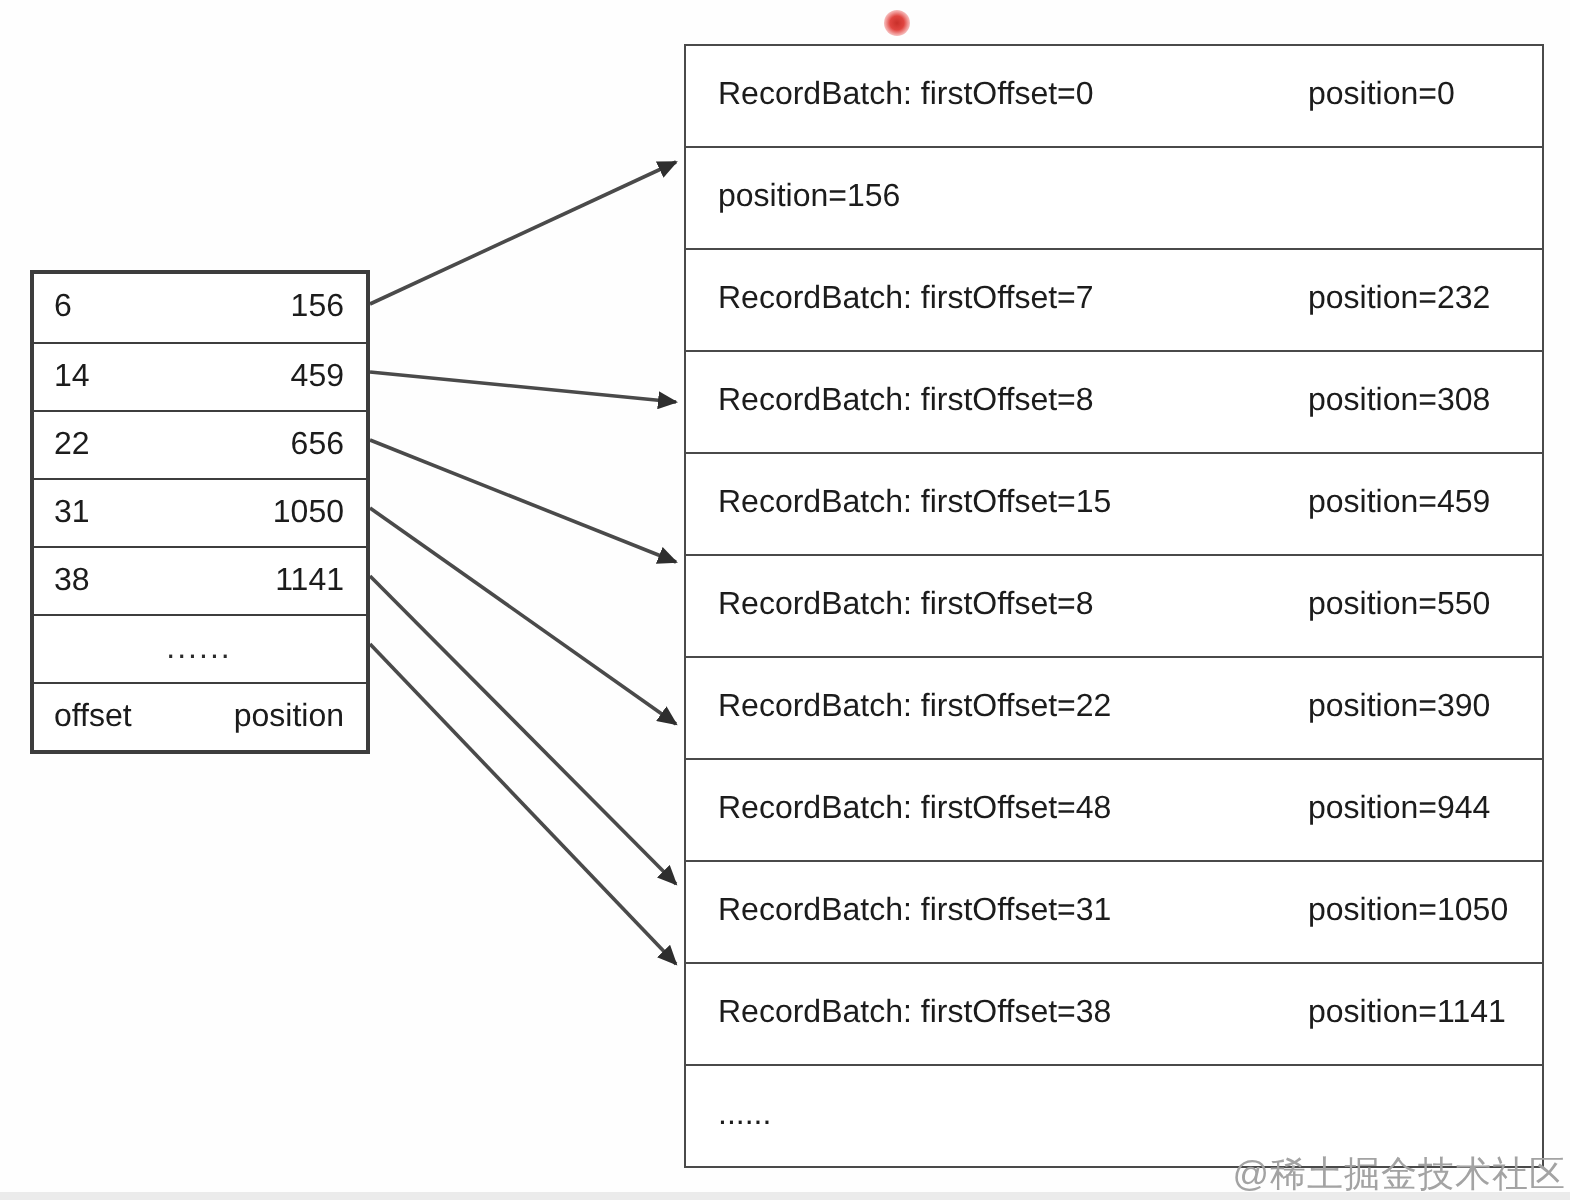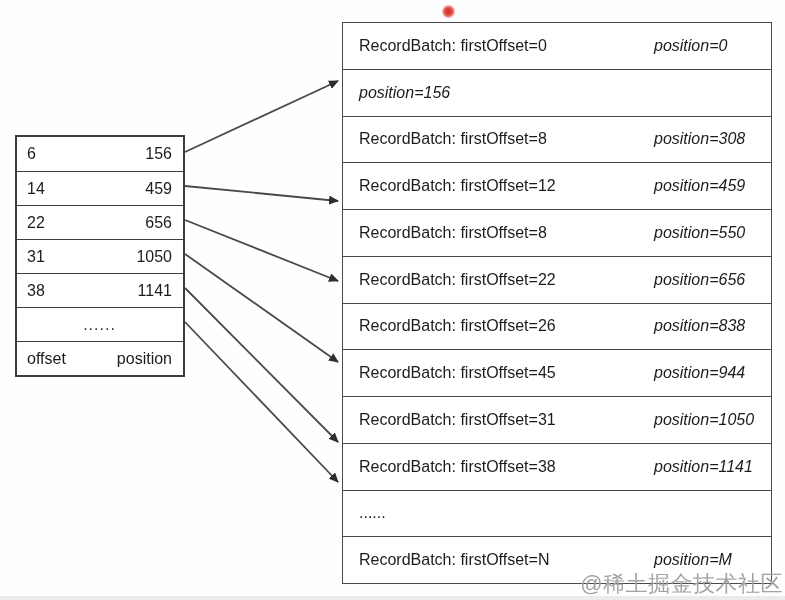--- a/index.html
+++ b/index.html
@@ -51,21 +51,21 @@
     display: flex;
     align-items: center;
     padding-left: 16px;
     border-top: 1.5px solid #4a4a4a;
     font-size: 16px;
     box-sizing: border-box;
     background: #ffffff;
   }
   .lrow:first-child { border-top: none; }
   .lrow .batch { width: 295px; flex: none; }
-  .lrow .pos  { flex: none; font-style: italic; }
+  .lrow .pos  { flex: none; }
 
   
   .arrow-layer { position: absolute; left: 0; top: 0; pointer-events: none; }
 
   
   .laser-dot {
     position: absolute;
     left: 442px; top: 5px;
     width: 13px; height: 13px;
     border-radius: 50%;
@@ -73,21 +73,21 @@
       #c8302a 0%, #e04540 38%,
       rgba(238,130,128,0.75) 62%,
       rgba(245,180,178,0.35) 82%,
       rgba(255,255,255,0) 100%);
   }
 
   
   .watermark {
     position: absolute;
     right: 2px; bottom: 1px;
-    font-size: 22px;
+    font-size: 18px;
     color: #a3a3a3;
     letter-spacing: 0.5px;
   }
 
   
   .bottom-strip {
     position: absolute;
     left: 0; right: 0; bottom: 0;
     height: 4px;
     background: #ebebeb;
@@ -146,58 +146,54 @@
 
   <div class="log-table" id="log-table">
       <div class="lrow">
         <span class="batch">RecordBatch: firstOffset=0</span>
         <span class="pos">position=0</span>
       </div>
       <div class="lrow">
         <span class="pos">position=156</span>
       </div>
       <div class="lrow">
+        <span class="batch">RecordBatch: firstOffset=7</span>
+        <span class="pos">position=232</span>
+      </div>
+      <div class="lrow">
         <span class="batch">RecordBatch: firstOffset=8</span>
         <span class="pos">position=308</span>
       </div>
       <div class="lrow">
-        <span class="batch">RecordBatch: firstOffset=12</span>
+        <span class="batch">RecordBatch: firstOffset=15</span>
         <span class="pos">position=459</span>
       </div>
       <div class="lrow">
         <span class="batch">RecordBatch: firstOffset=8</span>
         <span class="pos">position=550</span>
       </div>
       <div class="lrow">
         <span class="batch">RecordBatch: firstOffset=22</span>
-        <span class="pos">position=656</span>
+        <span class="pos">position=390</span>
       </div>
       <div class="lrow">
-        <span class="batch">RecordBatch: firstOffset=26</span>
-        <span class="pos">position=838</span>
-      </div>
-      <div class="lrow">
-        <span class="batch">RecordBatch: firstOffset=45</span>
+        <span class="batch">RecordBatch: firstOffset=48</span>
         <span class="pos">position=944</span>
       </div>
       <div class="lrow">
         <span class="batch">RecordBatch: firstOffset=31</span>
         <span class="pos">position=1050</span>
       </div>
       <div class="lrow">
         <span class="batch">RecordBatch: firstOffset=38</span>
         <span class="pos">position=1141</span>
       </div>
       <div class="lrow">
         <span class="batch">......</span>
         <span class="pos"></span>
       </div>
-      <div class="lrow">
-        <span class="batch">RecordBatch: firstOffset=N</span>
-        <span class="pos">position=M</span>
-      </div>
     </div>
 
   <div class="watermark">@稀土掘金技术社区</div>
 
   <div class="bottom-strip"></div>
 
 </div>
 
 </body></html>

